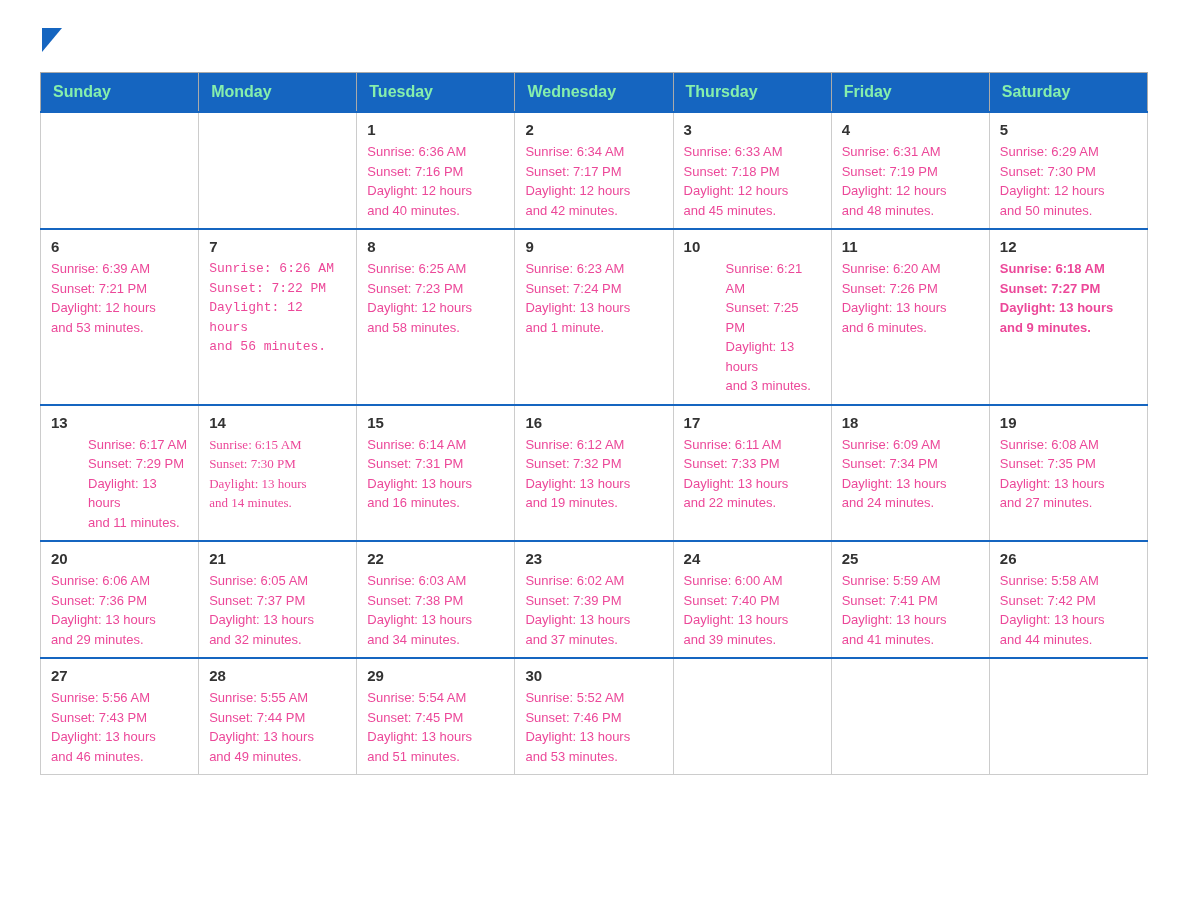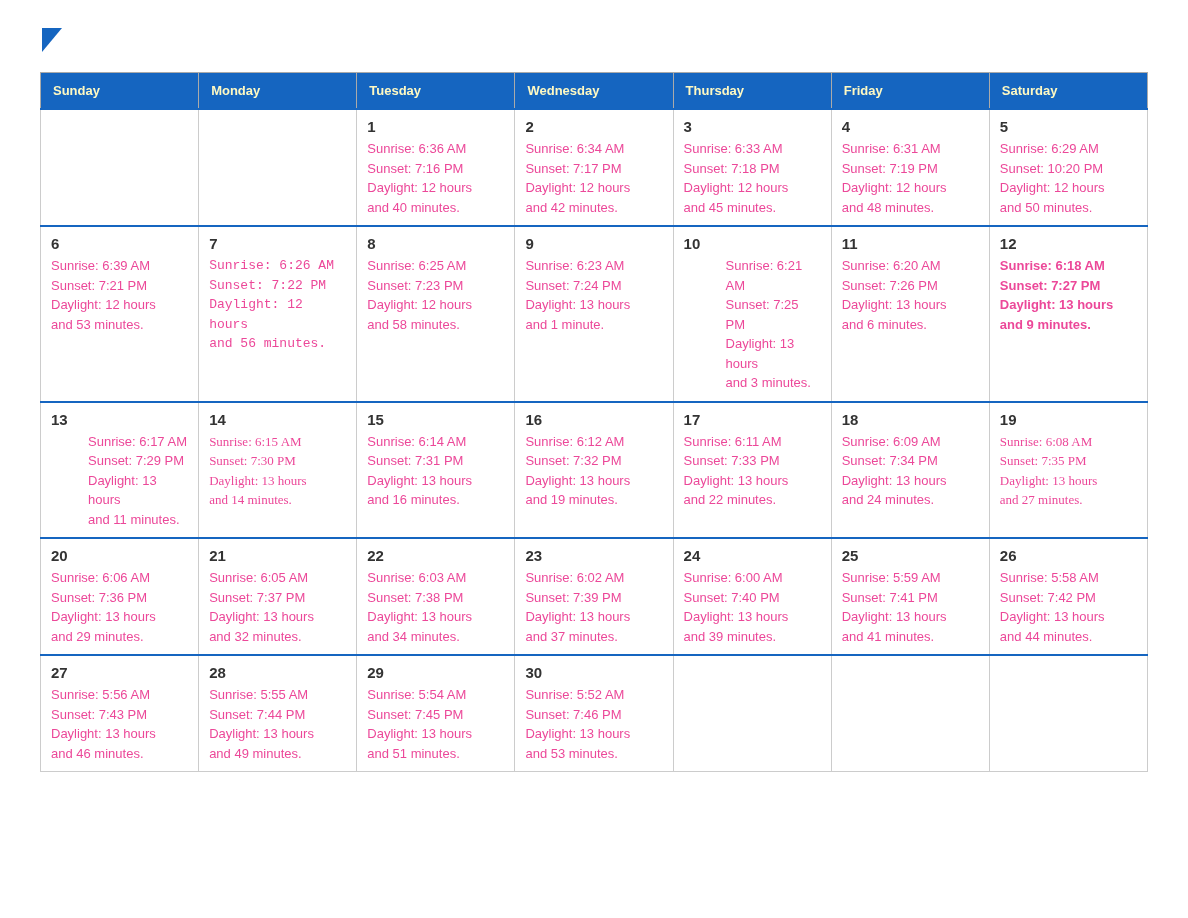--- a/index.html
+++ b/index.html
@@ -52,22 +52,22 @@
     }
     .calendar {
       width: 100%;
       border-collapse: collapse;
       border: 1px solid #aaa;
     }
     .calendar thead tr {
       background-color: #1565C0;
     }
     .calendar thead th {
-      color: #fef9c3;
-      font-size: 13px;
+      color: #86efac;
+      font-size: 16px;
       font-weight: bold;
       padding: 10px 12px;
       text-align: left;
       border: 1px solid #aaa;
     }
     .calendar tbody td {
       vertical-align: top;
       padding: 8px 10px;
       font-size: 13px;
       color: #333;
@@ -153,21 +153,21 @@
         <td>
           <div class="day-number">4</div>
           <div class="day-info" style="white-space: pre-line;">Sunrise: 6:31 AM
 Sunset: 7:19 PM
 Daylight: 12 hours
 and 48 minutes.</div>
         </td>
         <td>
           <div class="day-number">5</div>
           <div class="day-info" style="white-space: pre-line;">Sunrise: 6:29 AM
-Sunset: 10:20 PM
+Sunset: 7:30 PM
 Daylight: 12 hours
 and 50 minutes.</div>
         </td>
       </tr>
       <tr>
         <td>
           <div class="day-number">6</div>
           <div class="day-info" style="white-space: pre-line;">Sunrise: 6:39 AM
 Sunset: 7:21 PM
 Daylight: 12 hours
@@ -254,21 +254,21 @@
         </td>
         <td>
           <div class="day-number">18</div>
           <div class="day-info" style="white-space: pre-line;">Sunrise: 6:09 AM
 Sunset: 7:34 PM
 Daylight: 13 hours
 and 24 minutes.</div>
         </td>
         <td>
           <div class="day-number">19</div>
-          <div class="day-info" style="white-space: pre-line; font-family: Liberation Serif, serif;">Sunrise: 6:08 AM
+          <div class="day-info" style="white-space: pre-line;">Sunrise: 6:08 AM
 Sunset: 7:35 PM
 Daylight: 13 hours
 and 27 minutes.</div>
         </td>
       </tr>
       <tr>
         <td>
           <div class="day-number">20</div>
           <div class="day-info" style="white-space: pre-line;">Sunrise: 6:06 AM
 Sunset: 7:36 PM

